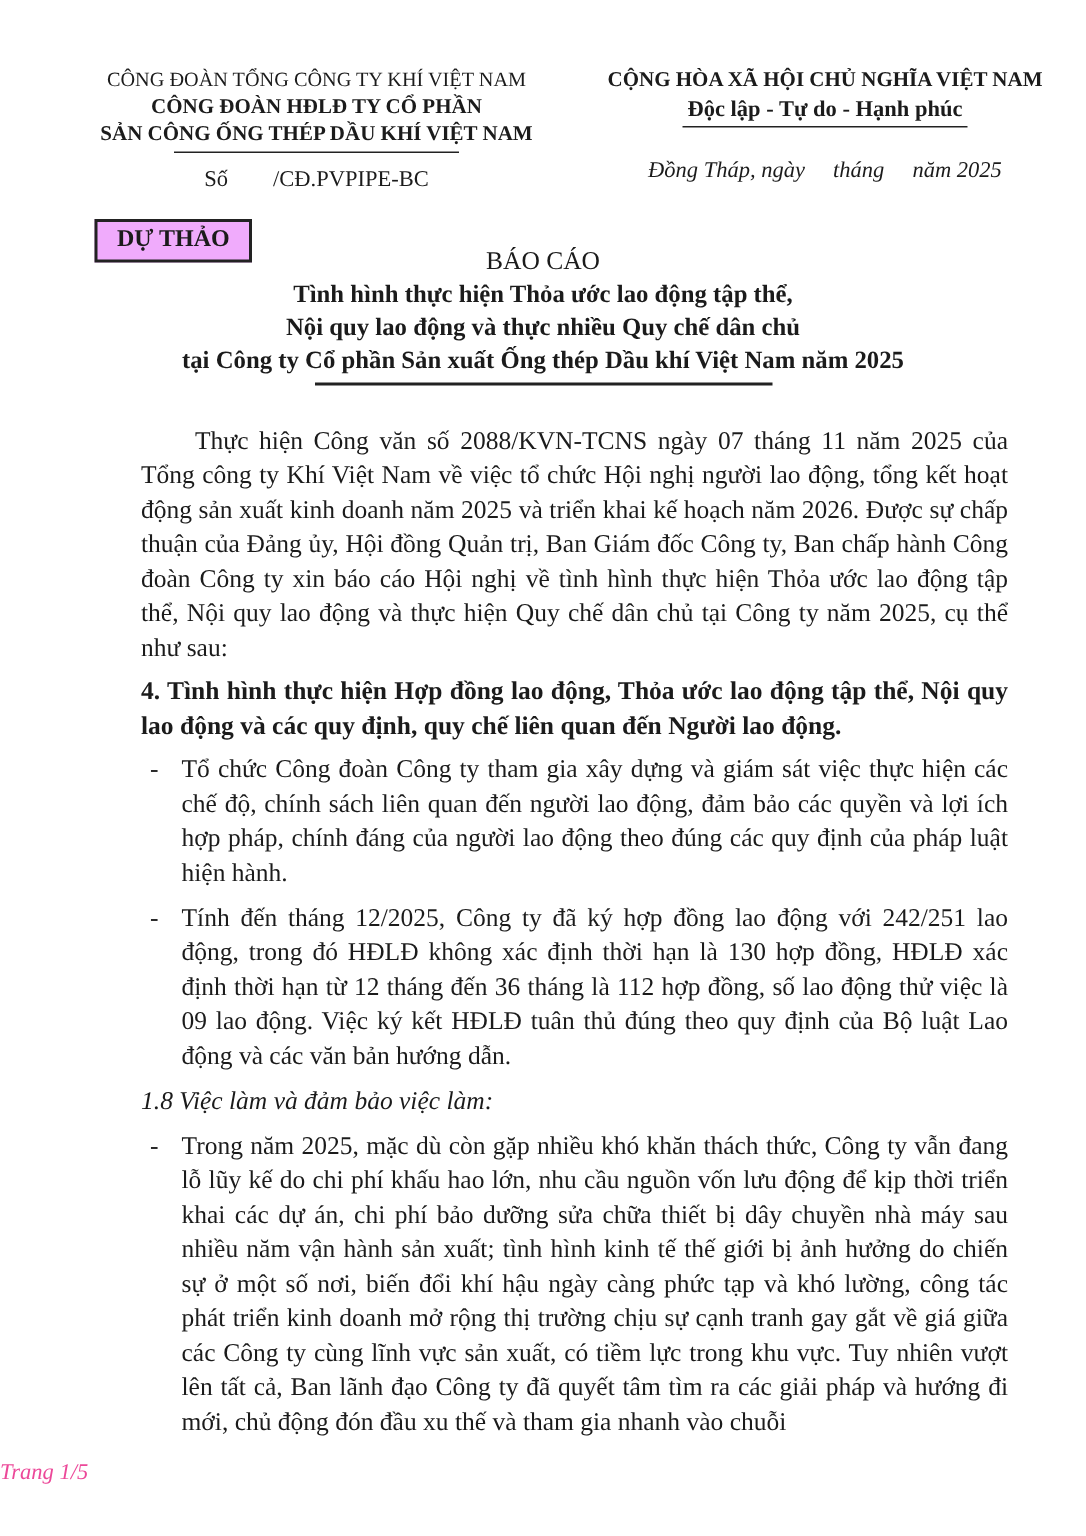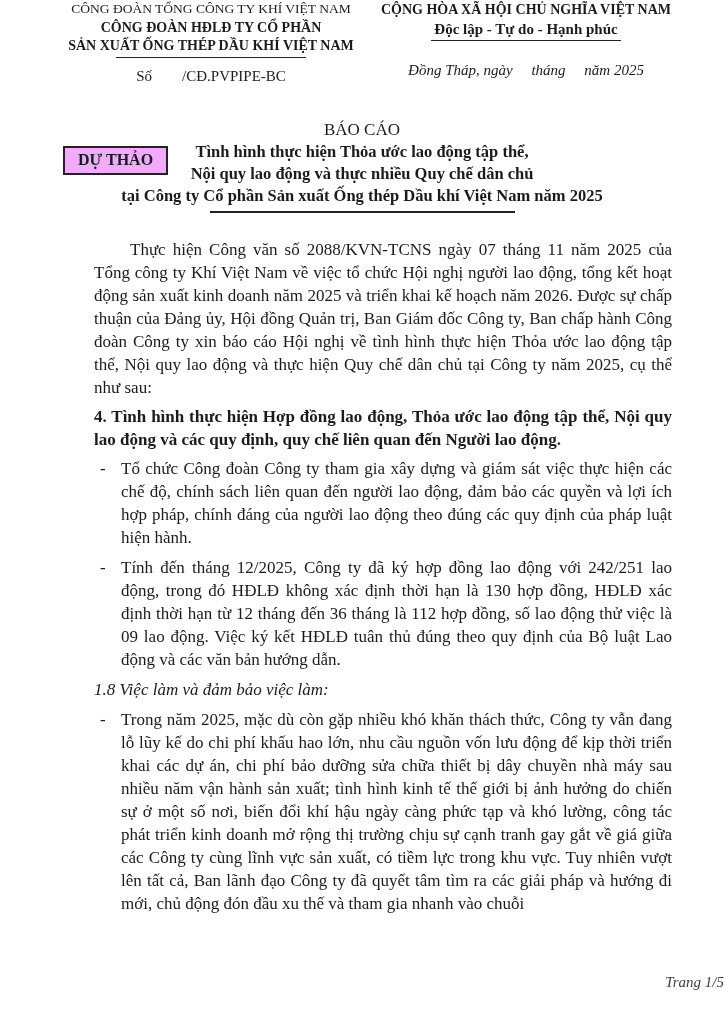--- a/index.html
+++ b/index.html
@@ -6,21 +6,21 @@
   .page{
     position:relative;
     width:724px;height:1024px;
     margin:0 auto;
     background:#ffffff;
     color:#1b1b1b;
     font-family:"Liberation Serif", serif;
     overflow:hidden;
   }
   
-  .header-row{display:flex;}
+  .header-row{display:flex;padding-top:44px;gap:24px;}
   .header-left{width:318px;margin-left:52px;text-align:center;line-height:18px;}
   .hl1{font-size:13.5px;}
   .hl2{font-size:14px;font-weight:bold;margin-top:1px;}
   .hl3{font-size:14px;font-weight:bold;}
   .hl-rule{width:190px;border:0;border-top:1.6px solid #222;margin:2px auto 0;}
   .hl-number{font-size:15px;margin-top:9px;white-space:pre-wrap;}
   .header-right{width:300px;margin-left:6px;text-align:center;line-height:19px;}
   .hr1{font-size:14px;font-weight:bold;}
   .hr2{font-size:15px;font-weight:bold;display:inline-block;border-bottom:1.6px solid #222;padding:0 3px 1px;margin-top:1px;}
   .hr-date{font-size:15px;font-style:italic;margin-top:20px;white-space:pre-wrap;}
@@ -45,34 +45,34 @@
   }
   .para{margin:0 0 6px;}
   .para.indent{text-indent:36px;}
   .para.bold-heading{font-weight:bold;}
   .para.italic-heading{font-style:italic;margin-bottom:7px;}
   .bullet{position:relative;padding-left:27px;margin:0 0 7px;}
   .bullet .dash{position:absolute;left:6px;top:0;}
   
   .footer{
     position:absolute;left:0;right:0;top:974px;
-    text-align:right;
-    font-size:15px;font-style:italic;color:#404040;
+    text-align:left;
+    font-size:15px;font-style:italic;color:#ec4899;
   }
 </style>
 </head>
 <body>
 
 <div class="page">
 
   <div class="header-row">
     <div class="header-left">
       <div class="hl1">CÔNG ĐOÀN TỔNG CÔNG TY KHÍ VIỆT NAM</div>
       <div class="hl2">CÔNG ĐOÀN HĐLĐ TY CỔ PHẦN</div>
-      <div class="hl3">SẢN XUẤT ỐNG THÉP DẦU KHÍ VIỆT NAM</div>
+      <div class="hl3">SẢN CÔNG ỐNG THÉP DẦU KHÍ VIỆT NAM</div>
       <hr class="hl-rule">
       <div class="hl-number">Số        /CĐ.PVPIPE-BC</div>
     </div>
     <div class="header-right">
       <div class="hr1">CỘNG HÒA XÃ HỘI CHỦ NGHĨA VIỆT NAM</div>
       <div>
         <span class="hr2">Độc lập - Tự do - Hạnh phúc</span>
       </div>
       <div class="hr-date">Đồng Tháp, ngày     tháng     năm 2025</div>
     </div>

